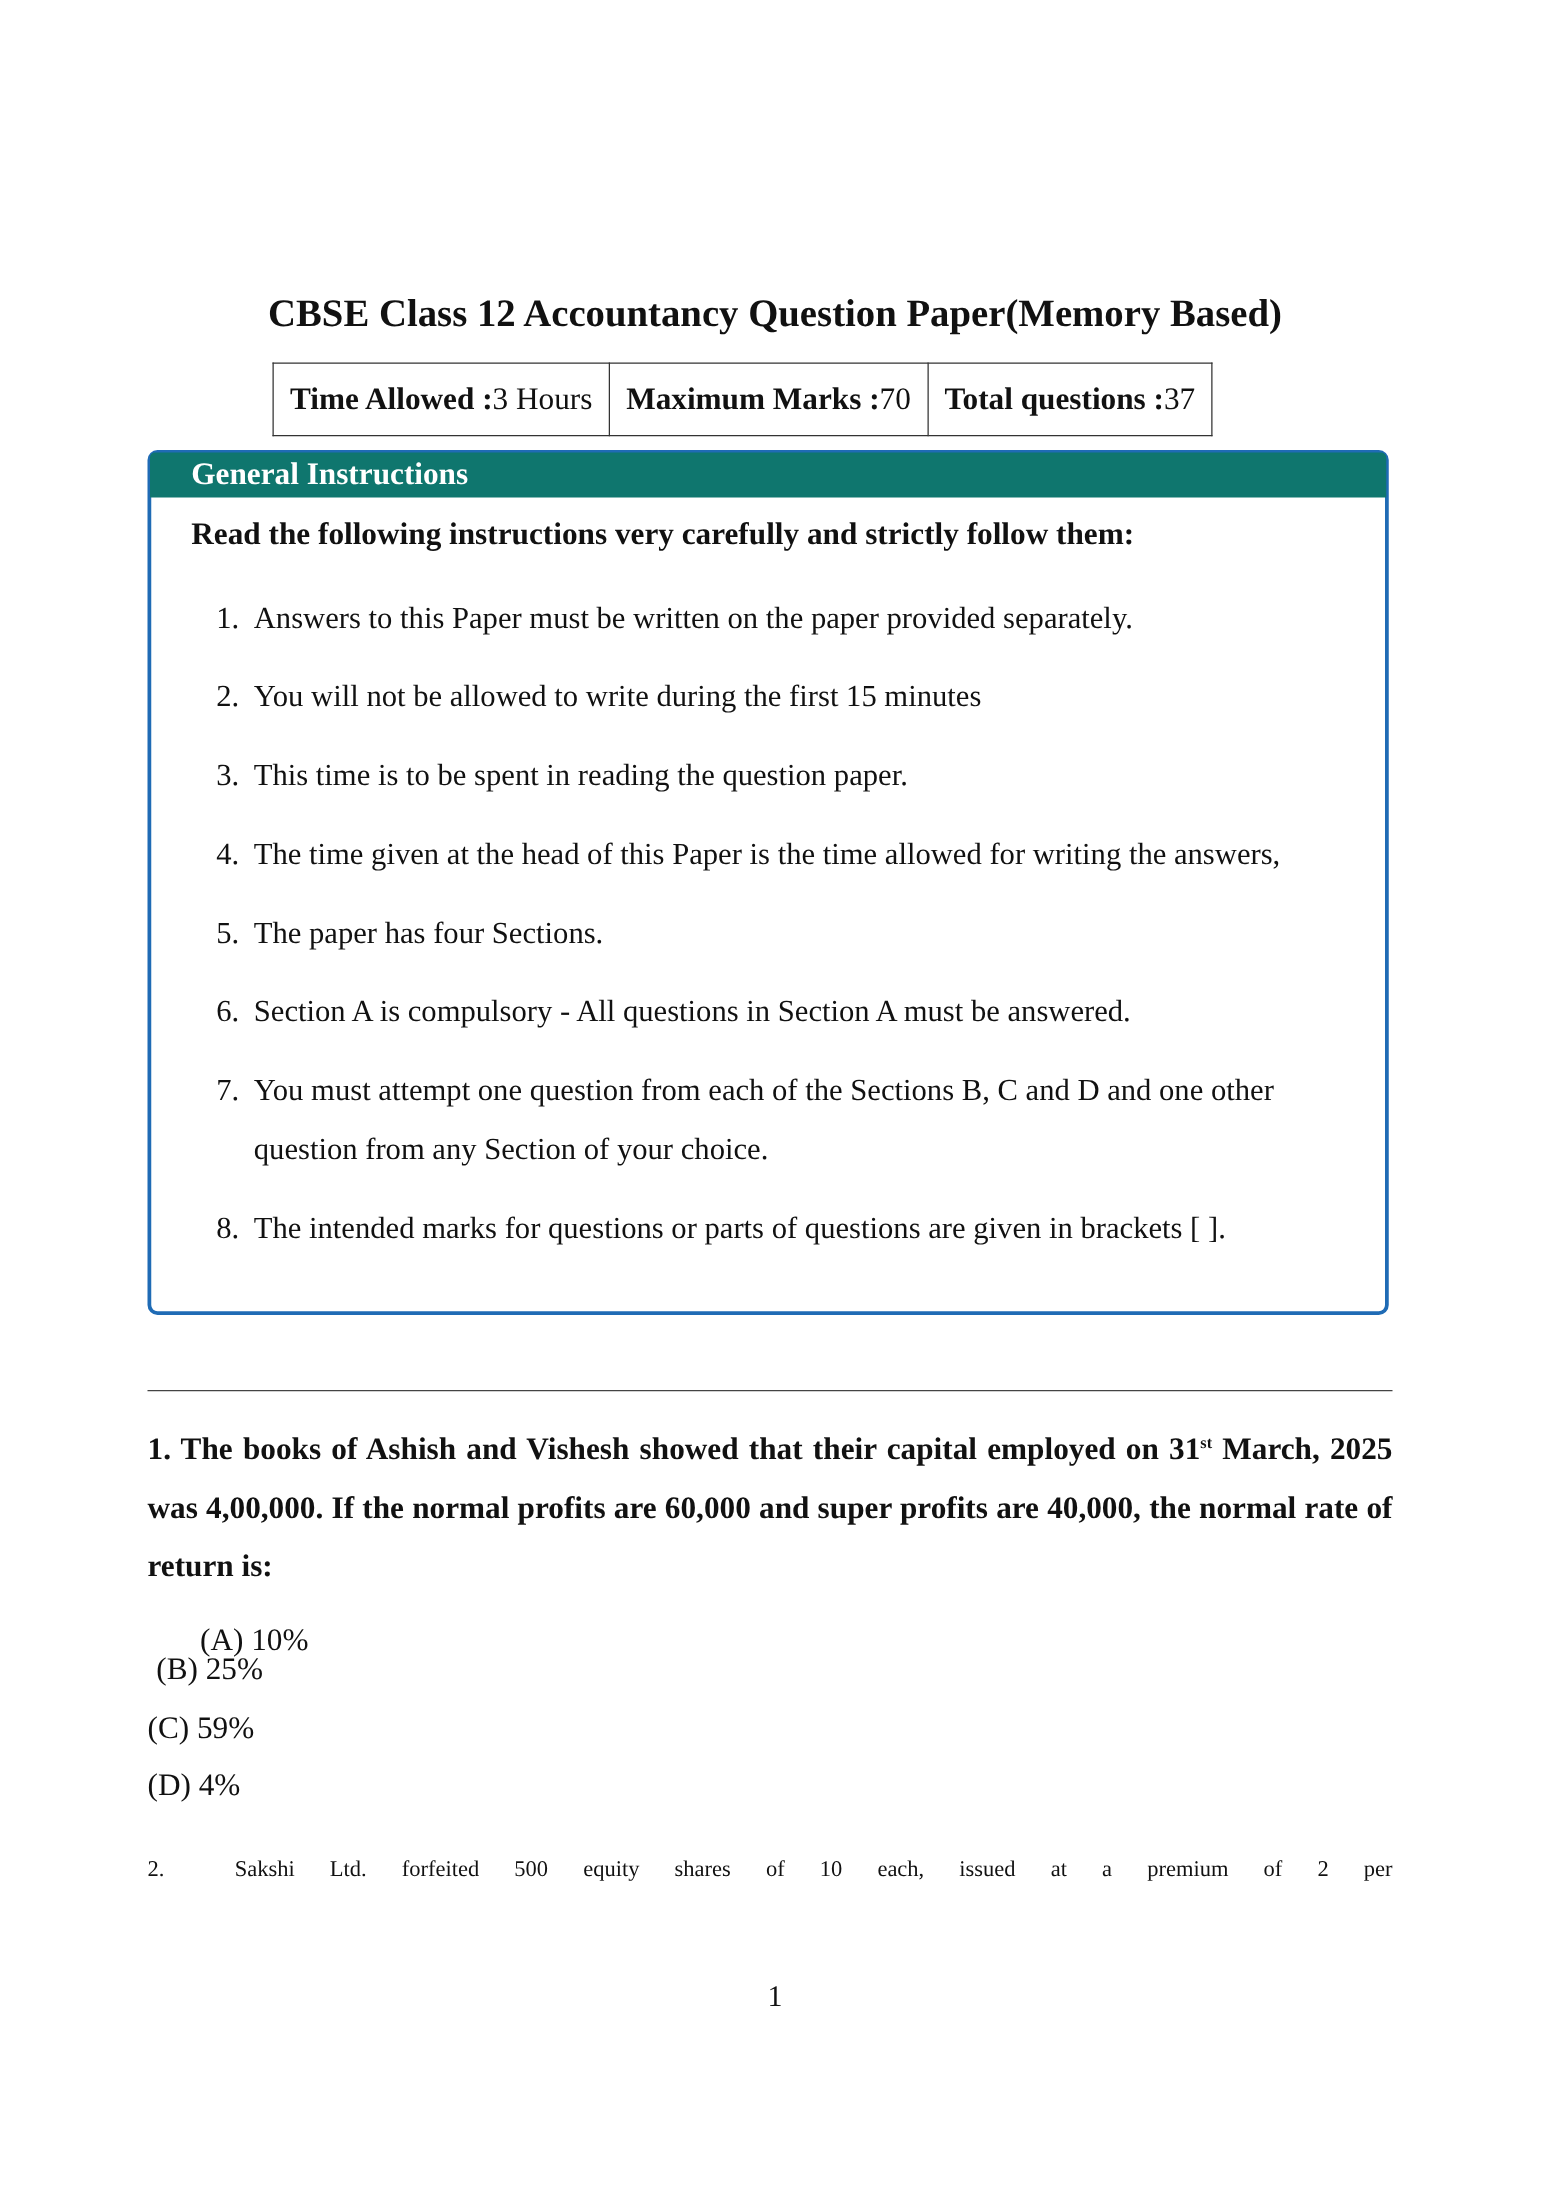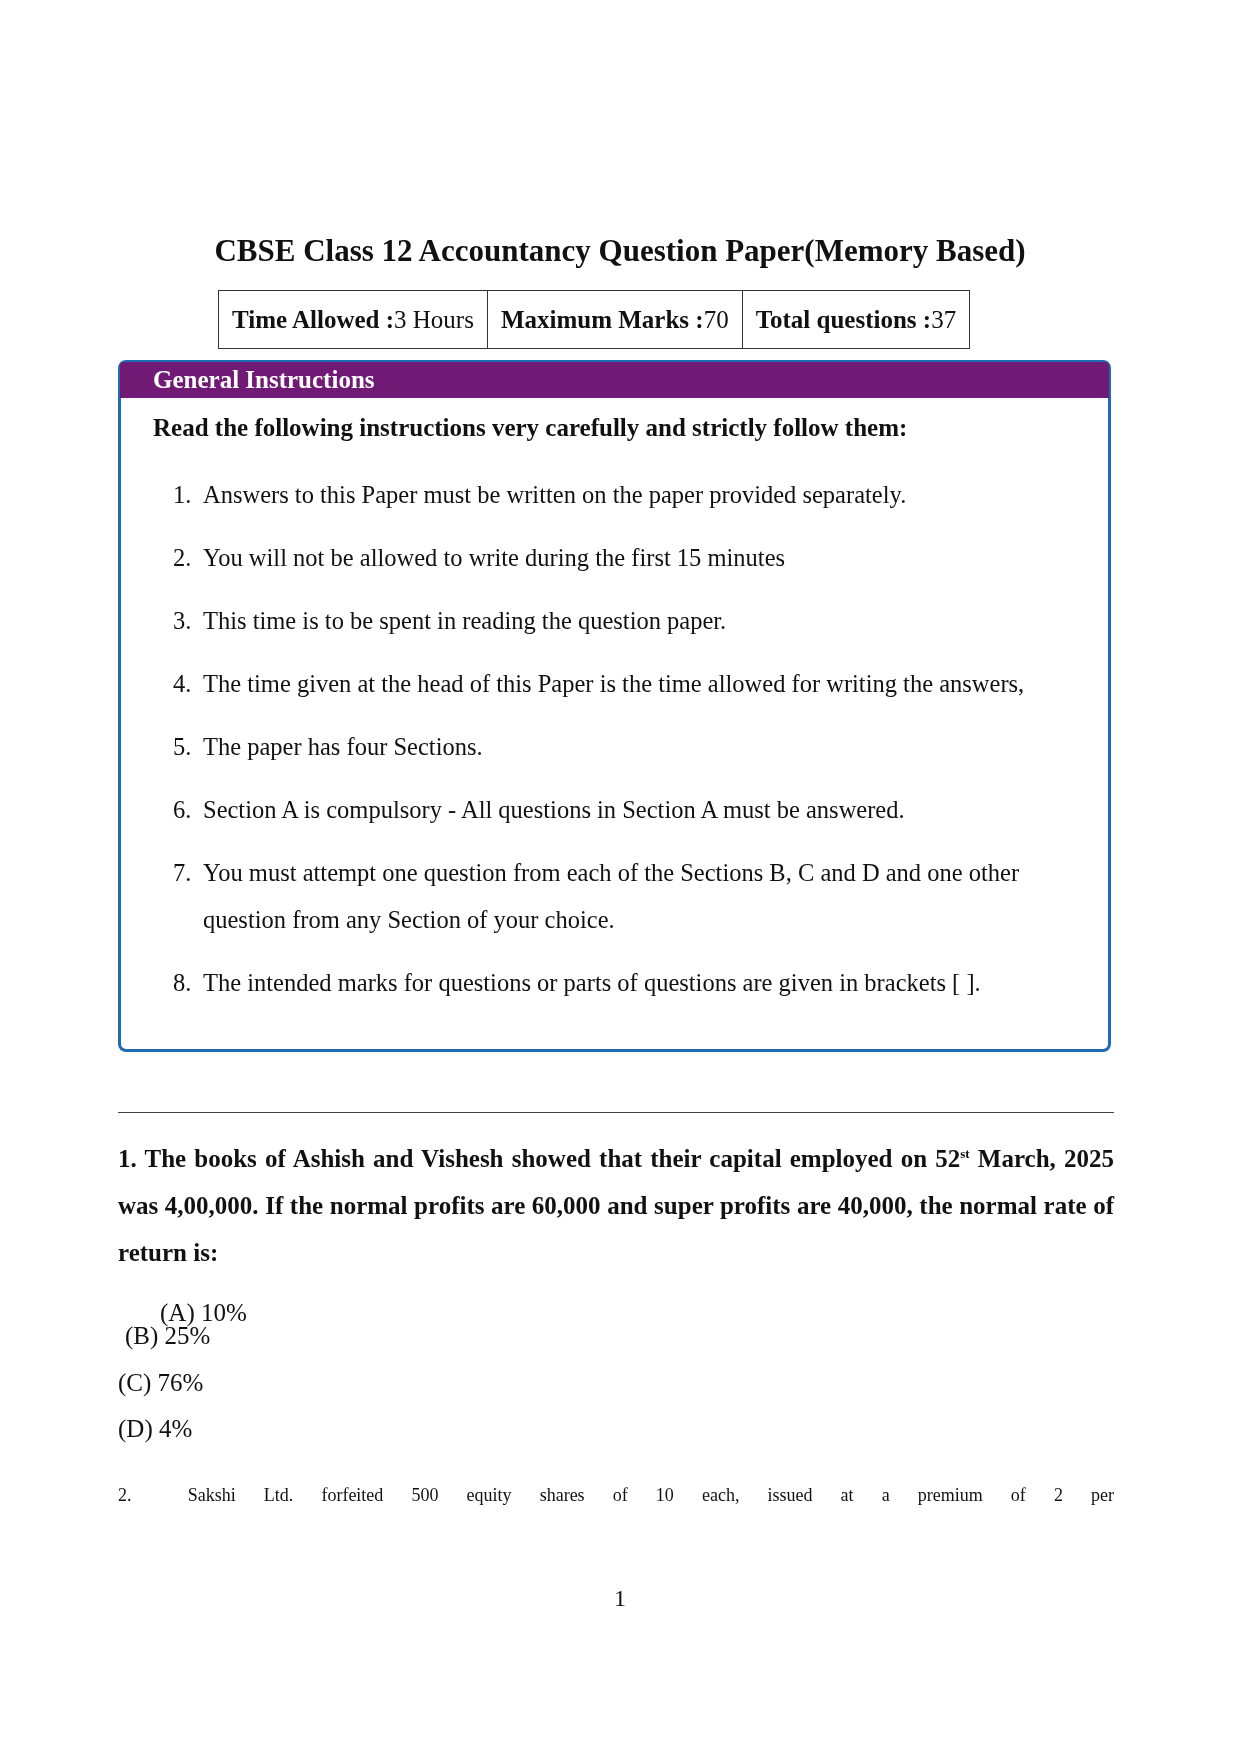--- a/index.html
+++ b/index.html
@@ -2,21 +2,21 @@
 <html><head>
 <meta charset="utf-8">
 <style>
   html, body { margin: 0; padding: 0; background: #ffffff; }
   body { width: 1240px; height: 1754px; position: relative; font-family: "Liberation Serif", "DejaVu Serif", serif; color: #111; }
   .page-title { position: absolute; top: 218px; left: 0; width: 1240px; text-align: center; font-size: 31px; font-weight: bold; letter-spacing: 0; margin-top: 15px; }
   .meta-table { position: absolute; top: 290px; left: 218px; border-collapse: collapse; font-size: 25px; }
   .meta-table td { border: 1.5px solid #333; padding: 13px 13px; height: 31px; white-space: nowrap; }
   .meta-table b { font-weight: bold; }
   .instr-box { position: absolute; top: 360px; left: 118px; width: 993px; height: 692px; border: 3px solid #1f6bb5; border-radius: 8px; box-sizing: border-box; }
-  .instr-header { background: #701a75; color: #fff; font-weight: bold; font-size: 25px; height: 36px; line-height: 36px; padding-left: 33px; border-radius: 4px 4px 0 0; margin: -1px -1px 0 -1px; }
+  .instr-header { background: #0f766e; color: #fff; font-weight: bold; font-size: 25px; height: 36px; line-height: 36px; padding-left: 33px; border-radius: 4px 4px 0 0; margin: -1px -1px 0 -1px; }
   .instr-lead { position: absolute; top: 51px; left: 32px; font-size: 25px; font-weight: bold; text-align: right; }
   .instr-list { position: absolute; top: 108px; left: 52px; margin: 0; padding: 0; list-style: none; font-size: 24.5px; width: 920px; }
   .instr-list li { display: flex; line-height: 47px; margin-bottom: 16px; }
   .instr-list li .num { width: 30px; flex: none; }
   .instr-list li .txt { flex: 1; }
   .rule { position: absolute; top: 1112px; left: 118px; width: 996px; height: 0; border-top: 1.5px solid #444; }
   .q1 { position: absolute; top: 1130px; left: 118px; width: 996px; font-size: 25px; font-weight: bold; line-height: 47px; text-align: justify; }
   .q1 sup { font-size: 13px; }
   .opt { position: absolute; font-size: 25px; }
   .q2 { position: absolute; top: 1485px; left: 118px; width: 996px; font-size: 18px; font-weight: normal; text-align: justify; text-align-last: justify; }
@@ -71,22 +71,22 @@
       </li>
     <li>
         <span class="num">8.</span>
         <span class="txt">The intended marks for questions or parts of questions are given in brackets [ ].</span>
       </li>
   </ul>
 </div>
 
 <div class="rule"></div>
 
-<div class="q1"><span>1.</span> <span>The books of Ashish and Vishesh showed that their capital employed on 52</span><sup>st</sup><span> March, 2025 was  4,00,000. If the normal profits are  60,000 and super profits are  40,000, the normal rate of return is:</span></div>
+<div class="q1"><span>1.</span> <span>The books of Ashish and Vishesh showed that their capital employed on 31</span><sup>st</sup><span> March, 2025 was  4,00,000. If the normal profits are  60,000 and super profits are  40,000, the normal rate of return is:</span></div>
 
 <div class="opt" style="top:1275px;left:160px;margin-top:24px;">(A) 10%</div>
 <div class="opt" style="top:1322px;left:125px;">(B) 25%</div>
-<div class="opt" style="top:1369px;left:118px;">(C) 76%</div>
+<div class="opt" style="top:1369px;left:118px;">(C) 59%</div>
 <div class="opt" style="top:1415px;left:118px;">(D) 4%</div>
 
 <div class="q2"><span>2.</span>&nbsp; <span>Sakshi Ltd.  forfeited 500 equity shares of  10 each, issued at a premium of  2 per</span></div>
 
 <div class="page-num">1</div>
 
 </body></html>

